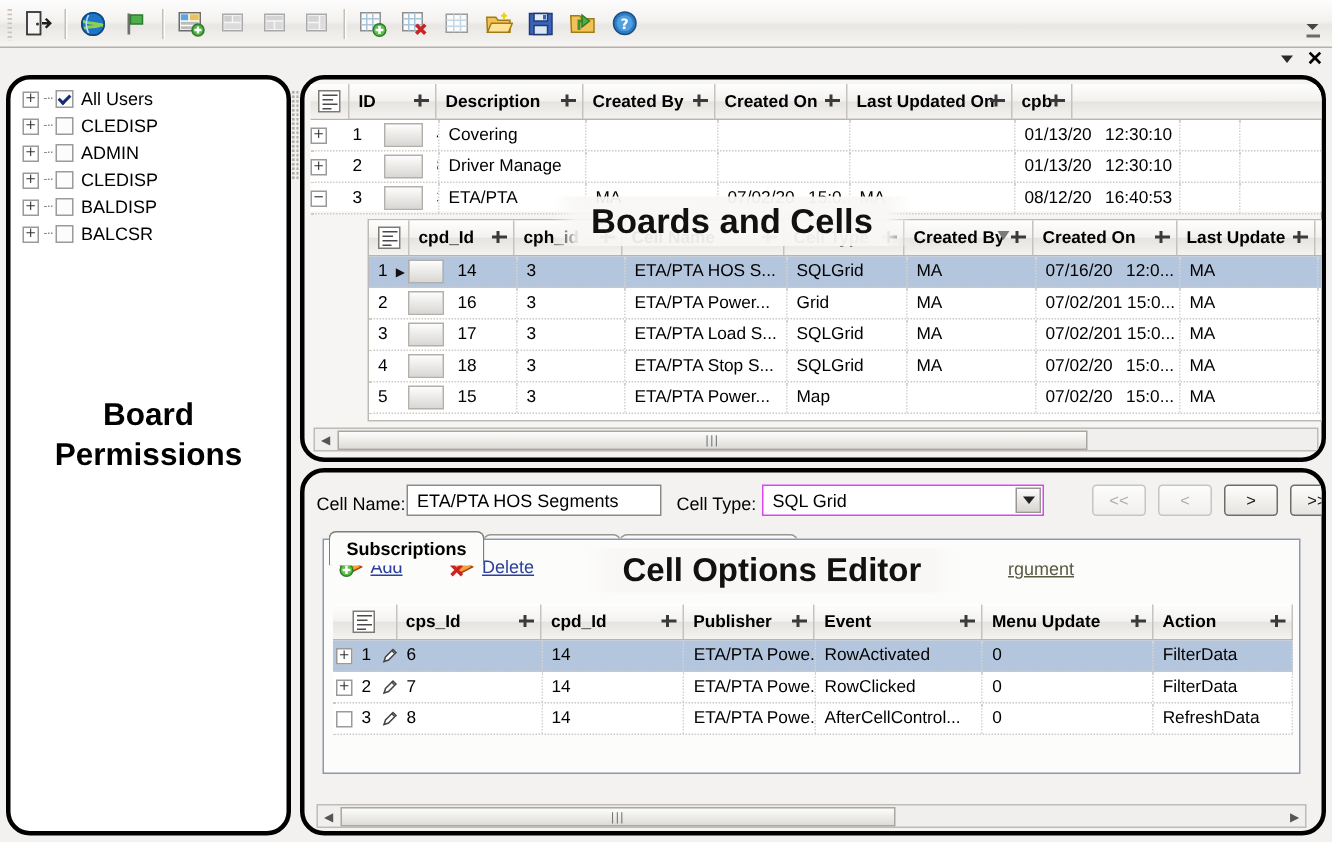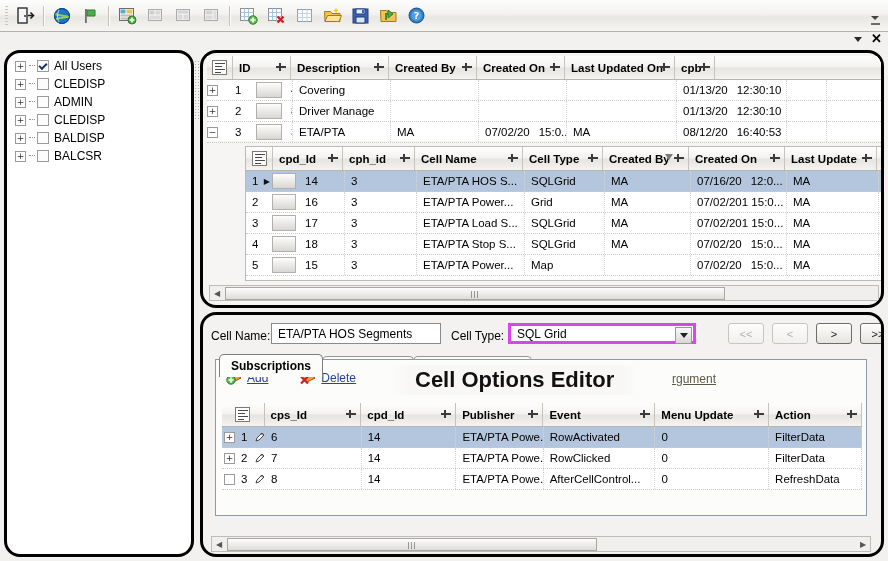--- a/index.html
+++ b/index.html
@@ -110,21 +110,21 @@
     display:flex;align-items:center;}
   .hscroll .arrow{width:14px;height:14px;display:flex;align-items:center;justify-content:center;font-size:8px;color:#555;}
   .hscroll .thumb{height:13px;background:linear-gradient(180deg,#fdfdfd,#dedcd8);
     border:1px solid #aaa7a2;box-sizing:border-box;display:flex;align-items:center;justify-content:center;}
   .hscroll .thumb span{font-size:8px;letter-spacing:1px;color:#6b6b6b;}
 
   
   .lbl{font-size:12px;}
   .tbox{background:#fff;border:1px solid #8a8a8a;box-sizing:border-box;height:21px;
     display:flex;align-items:center;padding-left:6px;font-size:12px;}
-  .combo{background:#fff;border:3px solid #d946ef;box-sizing:border-box;height:21px;
+  .combo{background:#fff;border:1px solid #d946ef;box-sizing:border-box;height:21px;
     display:flex;align-items:center;padding-left:6px;font-size:12px;position:relative;}
   .combo .dd{position:absolute;right:1px;top:1px;width:17px;height:17px;
     background:linear-gradient(180deg,#fbfbfb,#d8d6d2);border:1px solid #9a9792;box-sizing:border-box;
     display:flex;align-items:center;justify-content:center;}
   .navbtn{width:36px;height:21px;border:1px solid #9c9993;border-radius:3px;box-sizing:border-box;
     display:flex;align-items:center;justify-content:center;font-size:11px;
     background:linear-gradient(180deg,#fdfdfd,#e6e4e0);}
   .navbtn.off{color:#b2b0ac;border-color:#c8c5c0;background:linear-gradient(180deg,#fcfcfc,#f1f0ee);}
   .navbtn.on{color:#1a1a1a;border-color:#6f6c67;}
 
@@ -302,20 +302,24 @@
         <span class="tchk"></span>
         <span class="tlabel">BALDISP</span>
       </div>
       <div class="tnode">
         <span class="texp">+</span>
         <span class="tdots"></span>
         <span class="tchk"></span>
         <span class="tlabel">BALCSR</span>
       </div>
     </div>
+  <div id="board-perm-label">
+    <div>Board</div>
+    <div>Permissions</div>
+  </div>
 </div>
 
 <div style="position:absolute;left:194px;top:60px;width:5px;height:60px;
      background-image:radial-gradient(#b0aeaa 40%,transparent 41%);background-size:3px 3px;"></div>
 
 <div class="rpanel" id="top-panel">
 
   <div class="grid" id="boards-grid" style="left:4px;top:3px;width:676px;height:85px;">
     <div class="ghead" id="boards-head">
         <div class="rowhdr-corner" style="width:25px">
@@ -526,20 +530,21 @@
           <div class="gc" style="width:72px">3</div>
           <div class="gc" style="width:108px">ETA/PTA  Power...</div>
           <div class="gc" style="width:80px">Map</div>
           <div class="gc" style="width:86px"></div>
           <div class="gc" style="width:96px">07/02/20  15:0...</div>
           <div class="gc" style="width:92px">MA</div>
         </div>
       </div>
   </div>
 
+  <div class="wmark" id="boards-watermark" style="left:165px;top:78px;font-size:23px;">Boards and Cells</div>
 
   <div class="hscroll" style="left:6px;top:232px;width:670px;">
     <div class="arrow">◀</div>
     <div class="thumb" style="width:500px;margin-left:1px;">
       <span>|||</span>
     </div>
   </div>
 </div>
 
 <div class="rpanel" id="bottom-panel">

